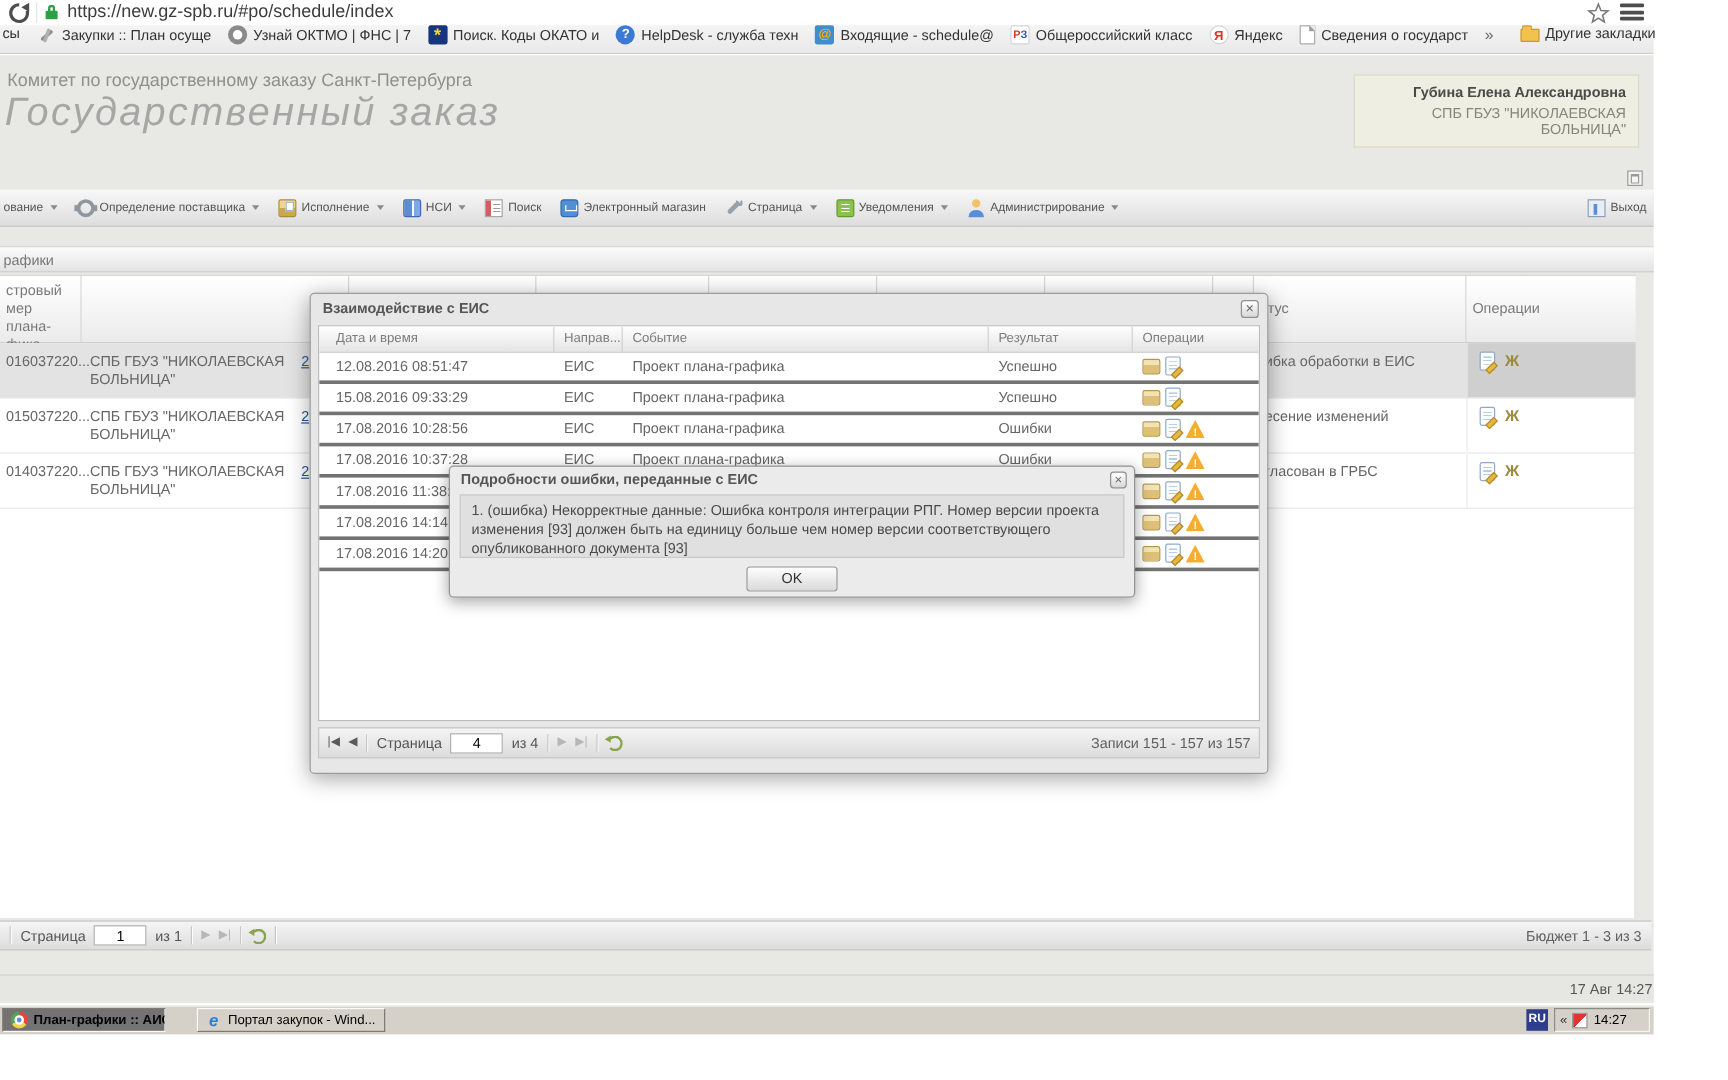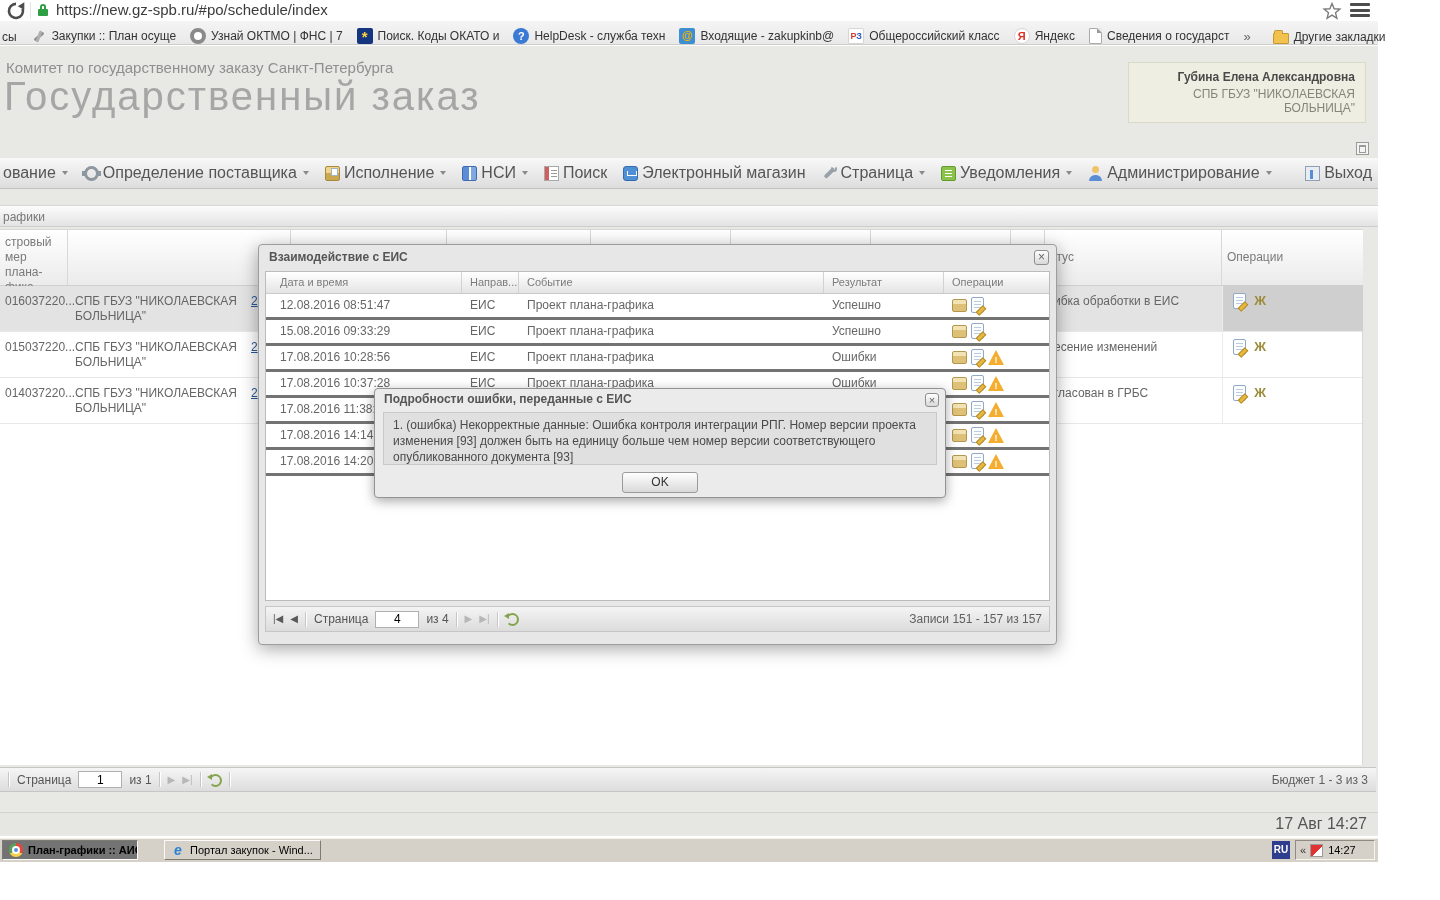--- a/index.html
+++ b/index.html
@@ -11,21 +11,21 @@
   .reload-btn{position:absolute;left:5px;top:0;width:22px;height:21px;cursor:pointer;}
   .addr-sep{position:absolute;left:30px;top:2px;bottom:2px;width:1px;background:#e4e4e4;}
   .lock{position:absolute;left:38px;top:4px;width:10px;height:12px;}
   .lock .body{position:absolute;left:0;bottom:0;width:10px;height:7px;background:#2f9e44;border-radius:1px;}
   .lock .shackle{position:absolute;left:2px;top:0;width:6px;height:6px;border:2px solid #2f9e44;border-bottom:none;border-radius:4px 4px 0 0;box-sizing:border-box;}
   .url{position:absolute;left:56px;top:1px;font-size:15px;color:#3c3c3c;white-space:nowrap;}
   .star-btn{position:absolute;left:1322px;top:1px;width:20px;height:20px;}
   .menu-btn{position:absolute;left:1350px;top:3px;width:20px;height:16px;}
   .menu-btn b{display:block;height:3px;background:#4d4d4d;margin:0 0 2.5px 0;border-radius:1px;}
 
-  .bmbar{position:absolute;left:0;top:21px;right:0;height:24px;background:linear-gradient(#f4f4f4,#e9e9e9);border-bottom:1px solid #cdcdcd;display:flex;align-items:flex-end;font-size:12px;color:#333;box-sizing:border-box;padding:0 24px 0 2px;white-space:nowrap;}
+  .bmbar{position:absolute;left:0;top:21px;right:0;height:24px;background:linear-gradient(#f4f4f4,#e9e9e9);border-bottom:1px solid #cdcdcd;display:flex;align-items:flex-start;font-size:12px;color:#333;box-sizing:border-box;padding:0 24px 0 2px;white-space:nowrap;}
   .bm{display:flex;align-items:center;gap:5px;margin-right:14px;cursor:pointer;}
   .bm-spacer{flex:1;}
   .bmbar .vsep{width:1px;height:16px;background:#c9c9c9;margin:0 10px;}
   .fav{width:16px;height:16px;position:relative;flex:0 0 auto;border-radius:2px;box-sizing:border-box;}
   .fav-keys::before,.fav-keys::after{content:"";position:absolute;left:2px;top:7px;width:12px;height:3px;background:#8e8e8e;border-radius:2px;transform:rotate(-40deg);}
   .fav-keys::after{transform:rotate(-70deg);background:#b0b0b0;}
   .fav-oktmo{border:4px solid #8a8a8a;border-radius:50%;background:#fff;}
   .fav-okato{background:#16357f;color:#fff;text-align:center;}
   .fav-okato::after{content:"*";font-size:15px;line-height:18px;color:#ffd23f;font-weight:bold;}
   .fav-help{background:#3b7ad4;border-radius:50%;color:#fff;text-align:center;}
@@ -39,30 +39,30 @@
   .fav-ya::after{content:"Я";color:#e03226;font-weight:bold;font-size:11px;line-height:14px;}
   .fav-page{background:#fff;border:1px solid #ababab;width:13px;height:16px;border-radius:1px;}
   .fav-page::after{content:"";position:absolute;right:-1px;top:-1px;border-style:solid;border-width:0 5px 5px 0;border-color:transparent #e9e9e9 #9a9a9a transparent;}
   .fav-folder{width:16px;height:11px;background:#f2c14e;border:1px solid #c49a36;border-radius:1px;margin-top:3px;}
   .fav-folder::before{content:"";position:absolute;left:0;top:-4px;width:7px;height:3px;background:#f2c14e;border:1px solid #c49a36;border-bottom:none;border-radius:2px 2px 0 0;}
   .bm-chevrons{color:#666;font-size:13px;letter-spacing:-2px;margin-right:4px;cursor:pointer;}
 
   
   .page{position:absolute;left:0;top:46px;right:0;height:790px;background:#e8e8e4;}
   .hdr-sub{position:absolute;left:6px;top:13px;font-size:15px;color:#8f8f8f;}
-  .hdr-title{position:absolute;left:4px;top:28px;font-size:40px;color:#a6a6a6;letter-spacing:2px;font-weight:400;}
+  .hdr-title{position:absolute;left:4px;top:28px;font-size:33px;color:#a6a6a6;letter-spacing:2px;font-weight:400;font-style:italic;}
   .userbox{position:absolute;left:1128px;top:16px;width:238px;box-sizing:border-box;background:#eeeee2;border:1px solid #d9d9c7;padding:7px 10px;text-align:right;}
   .uname{font-size:12px;font-weight:bold;color:#4a4a4a;}
   .uorg{font-size:12px;color:#85857a;margin-top:3px;}
 
   .winstrip{position:absolute;left:0;top:94px;right:0;height:18px;background:#dbdbd7;color:#8a8a8a;font-size:11px;line-height:18px;padding-left:3px;box-sizing:border-box;}
   .restore-btn{position:absolute;right:9px;top:96px;width:13px;height:13px;border:1px solid #9a9a9a;background:#f4f4f2;box-sizing:border-box;}
   .restore-btn::after{content:"";position:absolute;left:2px;top:2px;right:2px;height:5px;border:1px solid #9a9a9a;border-top-width:2px;}
 
-  .menubar{position:absolute;left:0;top:112px;right:0;height:31px;background:linear-gradient(#f8f8f8,#dddddd);border-bottom:1px solid #c2c2c2;display:flex;align-items:center;gap:16px;padding:0 6px 0 3px;font-size:16px;color:#555;box-sizing:border-box;white-space:nowrap;}
+  .menubar{position:absolute;left:0;top:112px;right:0;height:31px;background:linear-gradient(#f8f8f8,#dddddd);border-bottom:1px solid #c2c2c2;display:flex;align-items:center;gap:16px;padding:0 6px 0 3px;font-size:10px;color:#555;box-sizing:border-box;white-space:nowrap;}
   .mitem{display:flex;align-items:center;gap:4px;cursor:pointer;}
   .darr{width:0;height:0;border-left:3.5px solid transparent;border-right:3.5px solid transparent;border-top:4px solid #8a8a8a;margin-left:2px;}
   .m-logout{margin-left:auto;display:flex;align-items:center;gap:4px;cursor:pointer;}
 
   .mi{width:15px;height:15px;position:relative;flex:0 0 auto;box-sizing:border-box;}
   .mi-gear{border:3px solid #8e969e;border-radius:50%;}
   .mi-gear::before{content:"";position:absolute;left:-5px;top:2px;width:19px;height:5px;background:linear-gradient(90deg,#8e969e 0 4px,transparent 4px 15px,#8e969e 15px);}
   .mi-exec{background:linear-gradient(180deg,#f0d58c 0 50%,#caa84e 50%);border:1px solid #a8893e;border-radius:2px;}
   .mi-exec::after{content:"";position:absolute;right:1px;top:1px;width:5px;height:6px;background:#fff;border:1px solid #9fb3c8;}
   .mi-book{background:linear-gradient(90deg,#5b8dd6 0 6px,#fff 6px 8px,#7fa8e0 8px);border:1px solid #3f6bb0;border-radius:2px;}
@@ -110,21 +110,21 @@
 
   
   .pager{display:flex;align-items:center;gap:7px;font-size:12px;color:#555;box-sizing:border-box;}
   .pager .vsep{width:1px;height:15px;background:#c6c6c6;border-right:1px solid #fff;}
   .pgbtn{font-size:10px;color:#5a5a5a;cursor:pointer;line-height:14px;}
   .pgbtn.dis{color:#b7b7b7;cursor:default;}
   .pginput{width:38px;height:15px;border:1px solid #b0b0b0;font-size:12px;font-family:"Liberation Sans",sans-serif;text-align:center;padding:0 2px;background:#fff;}
   .mainpager{position:absolute;left:0;top:721px;right:2px;height:25px;background:linear-gradient(#f5f5f5,#dddddd);border-top:1px solid #c6c6c6;border-bottom:1px solid #c6c6c6;padding:0 8px;}
   .pager-right{margin-left:auto;color:#5f5f5f;}
 
-  .statusstrip{position:absolute;left:0;top:766px;right:0;height:22px;background:#e6e6e2;border-top:1px solid #d2d2ce;font-size:16px;color:#555;line-height:22px;text-align:right;padding-right:11px;box-sizing:border-box;}
+  .statusstrip{position:absolute;left:0;top:766px;right:0;height:22px;background:#e6e6e2;border-top:1px solid #d2d2ce;font-size:12px;color:#555;line-height:22px;text-align:right;padding-right:1px;box-sizing:border-box;}
 
   
   .modal{position:absolute;left:258px;top:244px;width:799px;height:401px;background:#e7e7e7;border:1px solid #9d9d9d;border-radius:4px;box-shadow:0 4px 18px rgba(0,0,0,.35);z-index:10;box-sizing:border-box;}
   .wtitle{height:24px;line-height:24px;padding-left:10px;font-weight:bold;color:#555;font-size:12px;}
   .wclose{position:absolute;top:5px;right:7px;width:15px;height:15px;border:1px solid #8f8f8f;border-radius:3px;background:linear-gradient(#ffffff,#d8d8d8);font-size:12px;line-height:13px;text-align:center;color:#666;cursor:pointer;box-sizing:border-box;}
   .mtable{position:absolute;left:6px;top:26px;width:785px;height:330px;background:#fff;border:1px solid #bcbcbc;box-sizing:border-box;overflow:hidden;}
   .mhead{position:relative;height:21px;background:linear-gradient(#ffffff,#e4e4e4);border-bottom:1px solid #c9c9c9;}
   .mh{position:absolute;top:0;height:21px;line-height:21px;border-right:1px solid #d2d2d2;padding-left:8px;box-sizing:border-box;color:#7c7c7c;font-size:11px;cursor:pointer;white-space:nowrap;overflow:hidden;}
   .mrow{position:relative;height:23px;border-bottom:3px solid #737373;font-size:12px;color:#666;cursor:pointer;}
   .md{position:absolute;left:14px;top:4px;white-space:nowrap;}
@@ -201,21 +201,21 @@
     <span class="bm">
         <span class="fav fav-okato"></span>
         <span>Поиск. Коды ОКАТО и</span>
       </span>
     <span class="bm">
         <span class="fav fav-help"></span>
         <span>HelpDesk - служба техн</span>
       </span>
     <span class="bm">
         <span class="fav fav-mail"></span>
-        <span>Входящие - zakupkinb@</span>
+        <span>Входящие - schedule@</span>
       </span>
     <span class="bm">
         <span class="fav fav-rz"></span>
         <span>Общероссийский класс</span>
       </span>
     <span class="bm">
         <span class="fav fav-ya"></span>
         <span>Яндекс</span>
       </span>
     <span class="bm">

